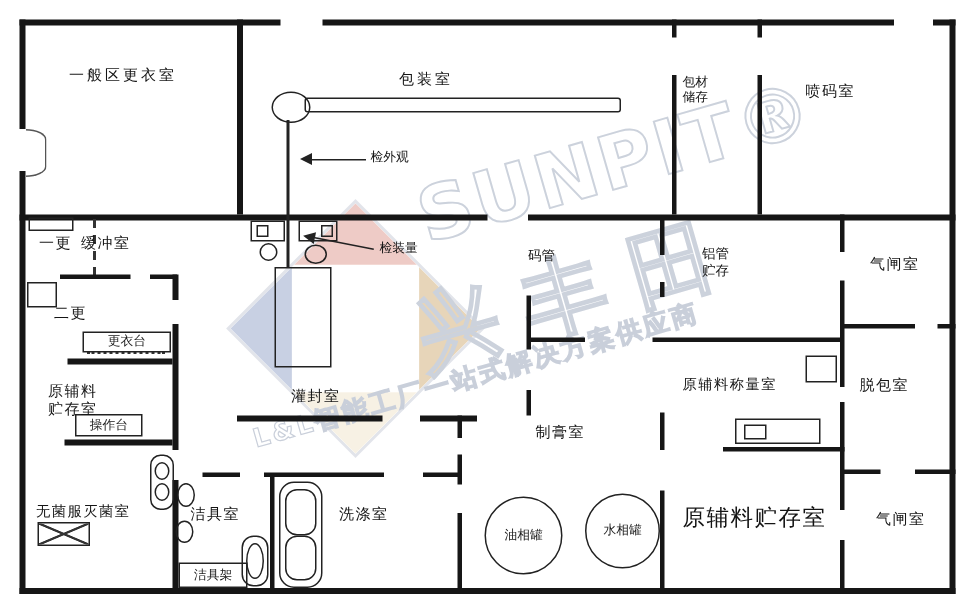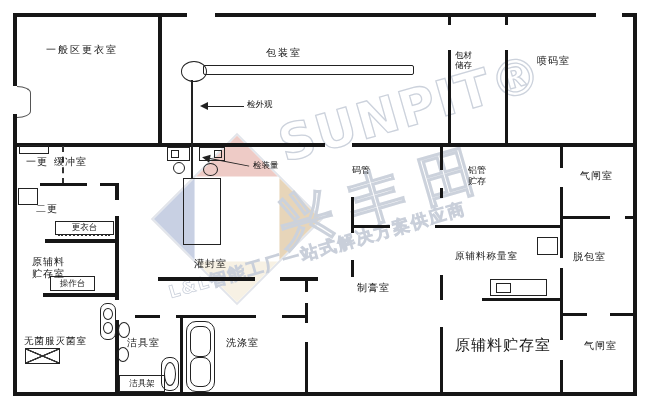--- a/index.html
+++ b/index.html
@@ -160,17 +160,19 @@
   <div class="oval" style="left:103px;top:308px;width:8px;height:10px"></div>
   <div class="oval" style="left:103px;top:322px;width:8px;height:10px"></div>
   <div class="oval" style="left:118px;top:322px;width:10px;height:14px"></div>
   <div class="oval" style="left:117px;top:347px;width:10px;height:13px"></div>
   <div class="rrect" style="left:161px;top:357px;width:16px;height:32px;border-radius:8px"></div>
   <div class="oval" style="left:164px;top:362px;width:10px;height:22px"></div>
   <div class="box" style="left:119px;top:375px;width:44px;height:15px">洁具架</div>
   <div class="rrect" style="left:186px;top:321px;width:27px;height:69px;border-radius:10px"></div>
   <div class="rrect" style="left:190px;top:326px;width:19px;height:29px;border-radius:8px"></div>
   <div class="rrect" style="left:190px;top:357px;width:19px;height:28px;border-radius:8px"></div>
+  <div class="tank" style="left:323px;top:331px;width:50px;height:50px">油相罐</div>
+  <div class="tank" style="left:390px;top:329px;width:48px;height:48px">水相罐</div>
   <div class="rrect" style="left:537px;top:237px;width:19px;height:16px;border-width:1px"></div>
   <div class="rrect" style="left:490px;top:279px;width:55px;height:15px;border-width:1px"></div>
   <div class="rrect" style="left:496px;top:283px;width:13px;height:8px;border-width:1px"></div>
 
 </div>
 
 </body></html>

